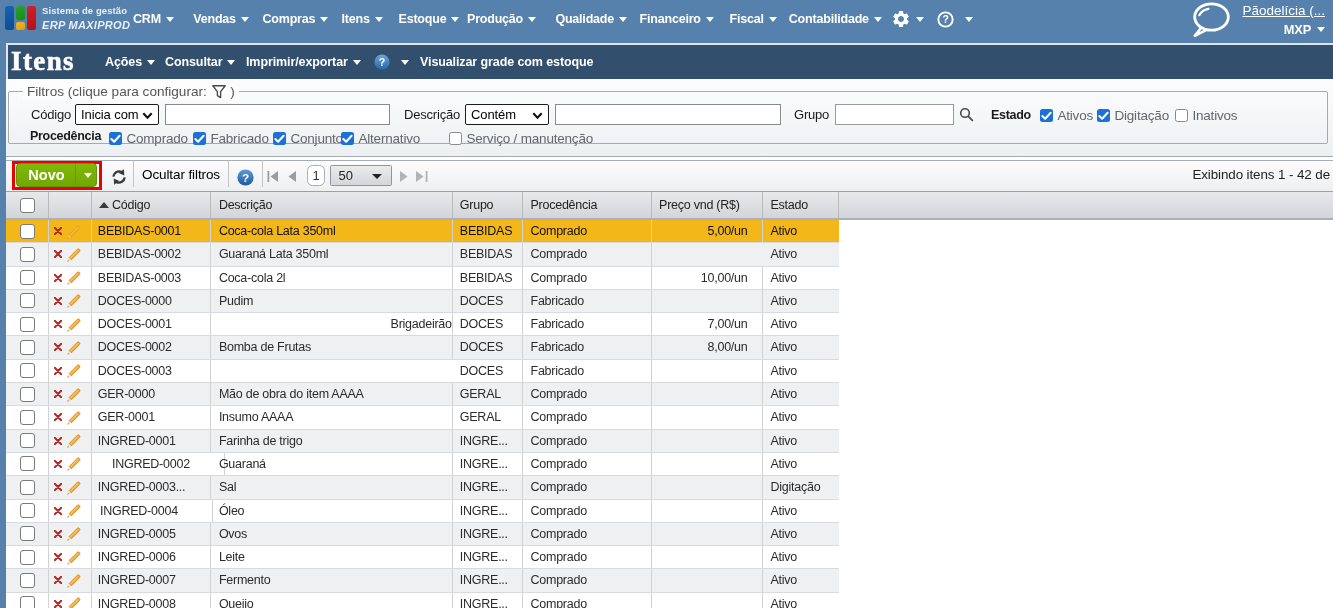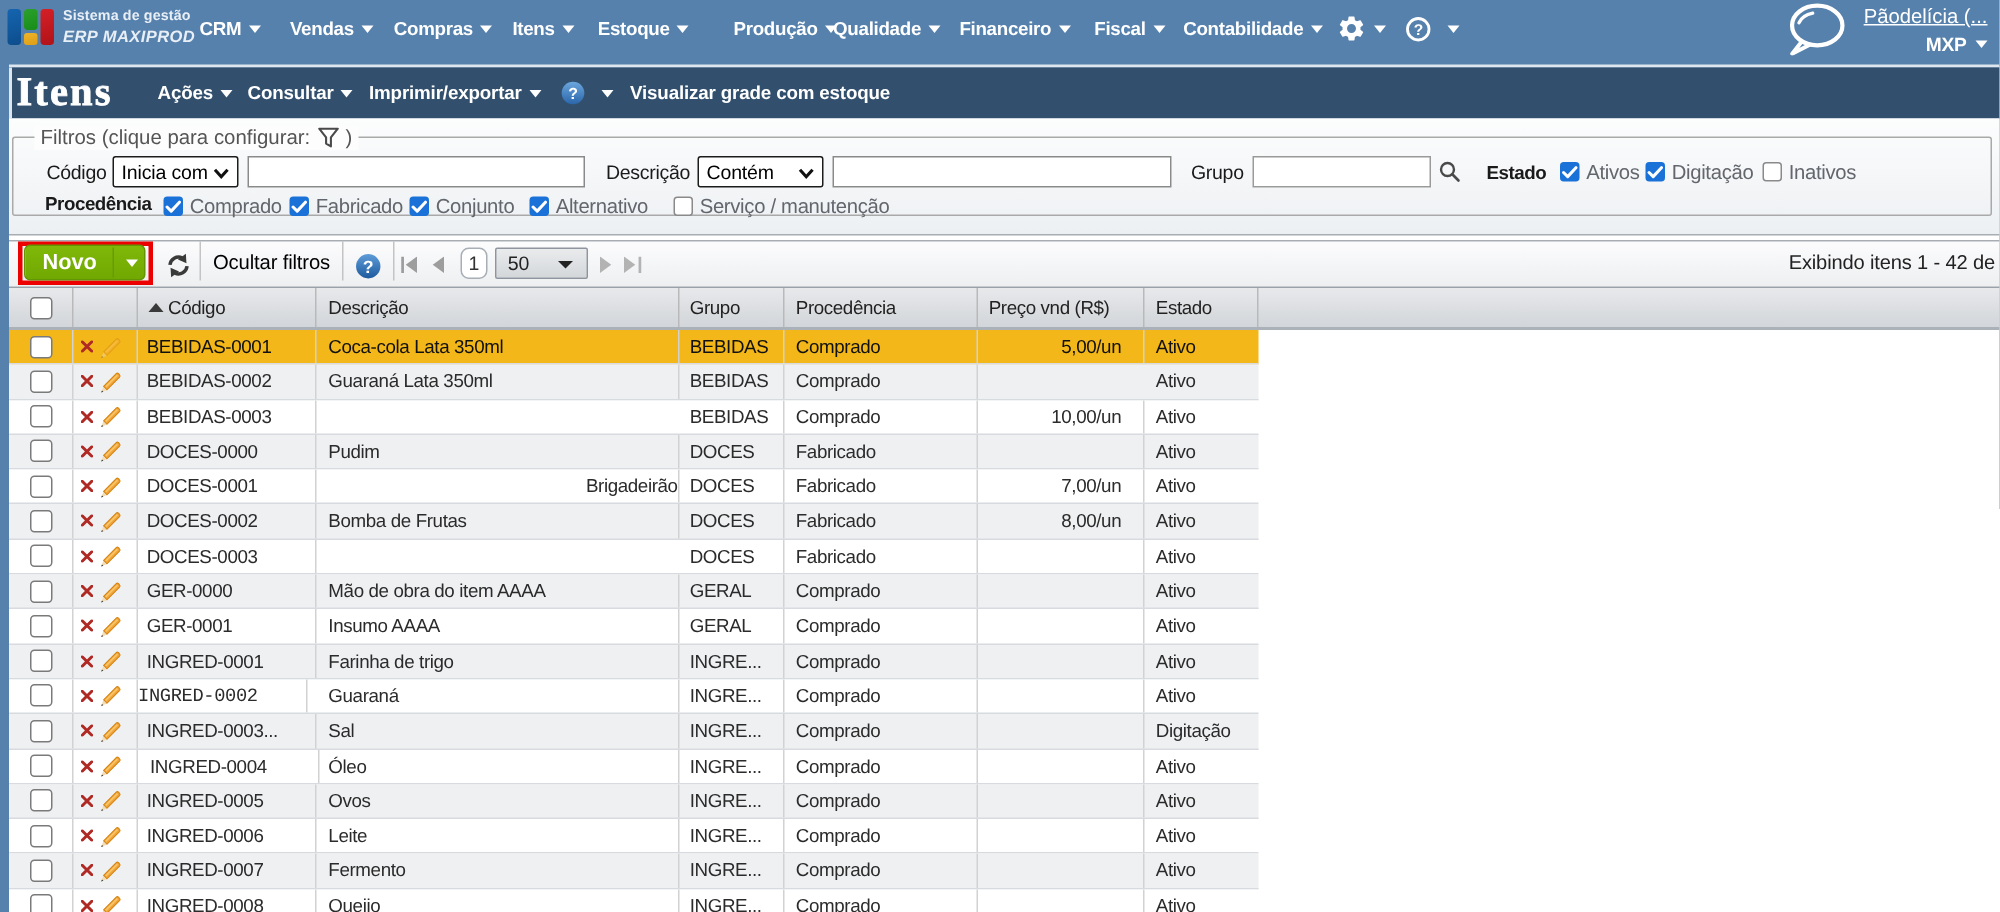--- a/index.html
+++ b/index.html
@@ -91,21 +91,21 @@
   <div class="logotxt">
       <div class="l1">Sistema de gestão</div>
       <div class="l2">ERP MAXIPROD</div>
     </div>
   <div class="menus">
     <div class="mi" style="left:133px;">CRM<span class="caret"></span></div>
     <div class="mi" style="left:193.3px;">Vendas<span class="caret"></span></div>
     <div class="mi" style="left:262.5px;">Compras<span class="caret"></span></div>
     <div class="mi" style="left:341.6px;">Itens<span class="caret"></span></div>
     <div class="mi" style="left:398.5px;">Estoque<span class="caret"></span></div>
-    <div class="mi" style="left:489px;">Produção<span class="caret"></span></div>
+    <div class="mi" style="left:467px;">Produção<span class="caret"></span></div>
     <div class="mi" style="left:555.4px;">Qualidade<span class="caret"></span></div>
     <div class="mi" style="left:639.6px;">Financeiro<span class="caret"></span></div>
     <div class="mi" style="left:729.5px;">Fiscal<span class="caret"></span></div>
     <div class="mi" style="left:788.8px;">Contabilidade<span class="caret"></span></div>
     <div class="mi" style="left:890.5px;">
       <svg width="20" height="20" viewBox="0 0 24 24">
           <path fill="#fff" d="M19.14 12.94c.04-.3.06-.61.06-.94 0-.32-.02-.64-.07-.94l2.03-1.58c.18-.14.23-.41.12-.61l-1.92-3.32c-.12-.22-.37-.29-.59-.22l-2.39.96c-.5-.38-1.03-.7-1.62-.94l-.36-2.54c-.04-.24-.24-.41-.48-.41h-3.84c-.24 0-.43.17-.47.41l-.36 2.54c-.59.24-1.13.57-1.62.94l-2.39-.96c-.22-.08-.47 0-.59.22L2.74 8.87c-.12.21-.08.47.12.61l2.03 1.58c-.05.3-.09.63-.09.94s.02.64.07.94l-2.03 1.58c-.18.14-.23.41-.12.61l1.92 3.32c.12.22.37.29.59.22l2.39-.96c.5.38 1.03.7 1.62.94l.36 2.54c.05.24.24.41.48.41h3.84c.24 0 .44-.17.47-.41l.36-2.54c.59-.24 1.13-.56 1.62-.94l2.39.96c.22.08.47 0 .59-.22l1.92-3.32c.12-.22.07-.47-.12-.61l-2.01-1.58zM12 15.6c-1.98 0-3.6-1.62-3.6-3.6s1.62-3.6 3.6-3.6 3.6 1.62 3.6 3.6-1.62 3.6-3.6 3.6z"></path>
         </svg>
       <span class="caret"></span>
     </div>
@@ -199,21 +199,21 @@
       <span class="boldlbl" style="position:absolute; left:21px; top:0;">Procedência</span>
       <span style="position:absolute; left:100px; top:0;"><span class="cb cbc"><svg width="11" height="10" viewBox="0 0 12 10">
               <path d="M1.5 5 L4.5 8 L10.5 1.5" fill="none" stroke="#fff" stroke-width="2.2" stroke-linecap="round" stroke-linejoin="round"></path>
             </svg></span> <span class="cblbl">Comprado</span></span>
       <span style="position:absolute; left:184px; top:0;"><span class="cb cbc"><svg width="11" height="10" viewBox="0 0 12 10">
               <path d="M1.5 5 L4.5 8 L10.5 1.5" fill="none" stroke="#fff" stroke-width="2.2" stroke-linecap="round" stroke-linejoin="round"></path>
             </svg></span> <span class="cblbl">Fabricado</span></span>
       <span style="position:absolute; left:264px; top:0;"><span class="cb cbc"><svg width="11" height="10" viewBox="0 0 12 10">
               <path d="M1.5 5 L4.5 8 L10.5 1.5" fill="none" stroke="#fff" stroke-width="2.2" stroke-linecap="round" stroke-linejoin="round"></path>
             </svg></span> <span class="cblbl">Conjunto</span></span>
-      <span style="position:absolute; left:344px; top:0;"><span class="cb cbc"><svg width="11" height="10" viewBox="0 0 12 10">
+      <span style="position:absolute; left:332px; top:0;"><span class="cb cbc"><svg width="11" height="10" viewBox="0 0 12 10">
               <path d="M1.5 5 L4.5 8 L10.5 1.5" fill="none" stroke="#fff" stroke-width="2.2" stroke-linecap="round" stroke-linejoin="round"></path>
             </svg></span> <span class="cblbl">Alternativo</span></span>
       <span style="position:absolute; left:440px; top:0;"><span class="cb cbu"></span> <span class="cblbl">Serviço / manutenção</span></span>
     </div>
   </div>
 </div>
 
 <div class="toolbar">
   <div class="redbox">
       <div class="greenbtn">
@@ -331,20 +331,21 @@
           <path d="M1 1 L9 9 M9 1 L1 9" stroke="#b02a25" stroke-width="2.5" stroke-linecap="round"></path>
         </svg>
         <svg width="18" height="18" viewBox="0 0 18 18" style="position:absolute; left:15px; top:2.5px; opacity:1;">
           <path d="M5.1 11.6 L13.5 3.1 Q14.2 2.4 15 3.1 L15.7 3.9 Q16.4 4.6 15.7 5.4 L7.3 13.9 Z" fill="#f2a438" stroke="#d3820f" stroke-width="0.7"></path>
           <path d="M4.9 11.9 L7.0 14.1 L3.4 15.6 Z" fill="#f3dcb4"></path>
           <path d="M4.0 14.3 L3.4 15.6 L4.9 15.1 Z" fill="#3c3c34"></path>
           <path d="M6.5 11.9 L14.3 4.1" stroke="#f8c568" stroke-width="1.1" fill="none"></path>
         </svg>
       </div>
       <div class="c" style="left:85.8px; width:119.1px; padding-left:6px;">BEBIDAS-0003</div>
+      <div class="c" style="left:204.9px; width:241.9px; padding-left:8px;">Coca-cola 2l</div>
       <div class="c" style="left:446.8px; width:70.7px; padding-left:7px;">BEBIDAS</div>
       <div class="c" style="left:517.5px; width:128.6px; padding-left:7px;">Comprado</div>
       <div class="c" style="left:646.1px; width:111.4px; padding-right:15px; text-align:right;">10,00/un</div>
       <div class="c" style="left:757.5px; width:75.5px; padding-left:7px; border-right:none;">Ativo</div>
     </div>
     <div class="trow alt">
       <div class="c" style="left:0; width:43px;">
         <div class="rcb"></div>
       </div>
       <div class="c" style="left:43px; width:42.8px;">
@@ -504,21 +505,21 @@
         <svg width="8" height="8" viewBox="0 0 10 10" style="position:absolute; left:4.5px; top:7px;">
           <path d="M1 1 L9 9 M9 1 L1 9" stroke="#b02a25" stroke-width="2.5" stroke-linecap="round"></path>
         </svg>
         <svg width="18" height="18" viewBox="0 0 18 18" style="position:absolute; left:15px; top:2.5px; opacity:1;">
           <path d="M5.1 11.6 L13.5 3.1 Q14.2 2.4 15 3.1 L15.7 3.9 Q16.4 4.6 15.7 5.4 L7.3 13.9 Z" fill="#f2a438" stroke="#d3820f" stroke-width="0.7"></path>
           <path d="M4.9 11.9 L7.0 14.1 L3.4 15.6 Z" fill="#f3dcb4"></path>
           <path d="M4.0 14.3 L3.4 15.6 L4.9 15.1 Z" fill="#3c3c34"></path>
           <path d="M6.5 11.9 L14.3 4.1" stroke="#f8c568" stroke-width="1.1" fill="none"></path>
         </svg>
       </div>
-      <div class="c" style="left:80px; width:119.1px; padding-left:6px;font-family:Liberation Mono, monospace;">INGRED-0002</div>
+      <div class="c" style="left:100px; width:119.1px; padding-left:6px;">INGRED-0002</div>
       <div class="c" style="left:204.9px; width:241.9px; padding-left:8px;">Guaraná</div>
       <div class="c" style="left:446.8px; width:70.7px; padding-left:7px;">INGRE...</div>
       <div class="c" style="left:517.5px; width:128.6px; padding-left:7px;">Comprado</div>
       <div class="c" style="left:646.1px; width:111.4px; padding-right:15px; text-align:right;"></div>
       <div class="c" style="left:757.5px; width:75.5px; padding-left:7px; border-right:none;">Ativo</div>
     </div>
     <div class="trow alt">
       <div class="c" style="left:0; width:43px;">
         <div class="rcb"></div>
       </div>

